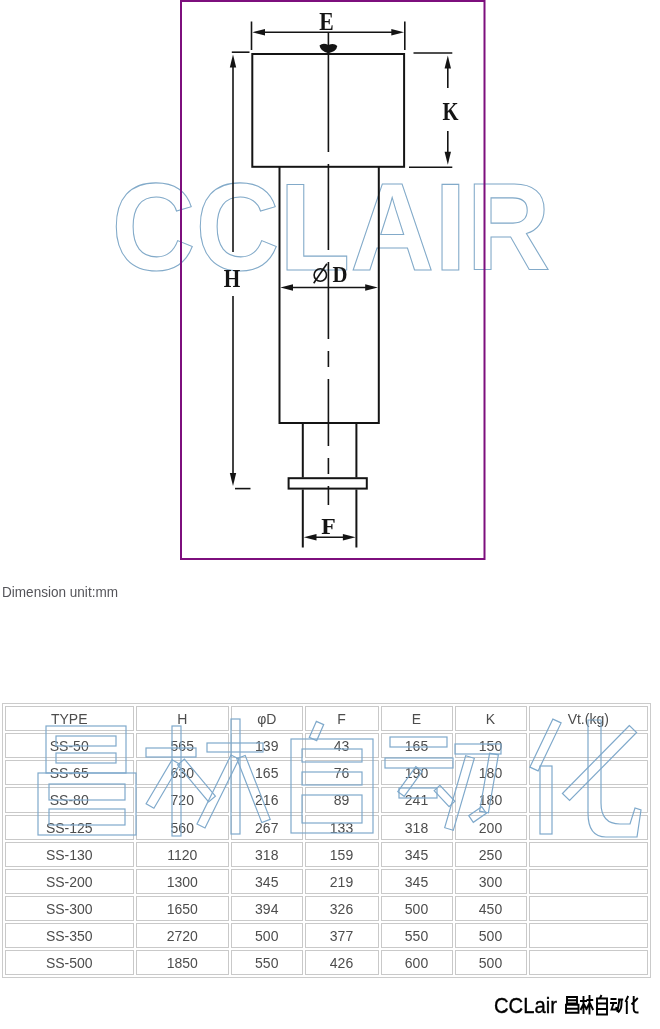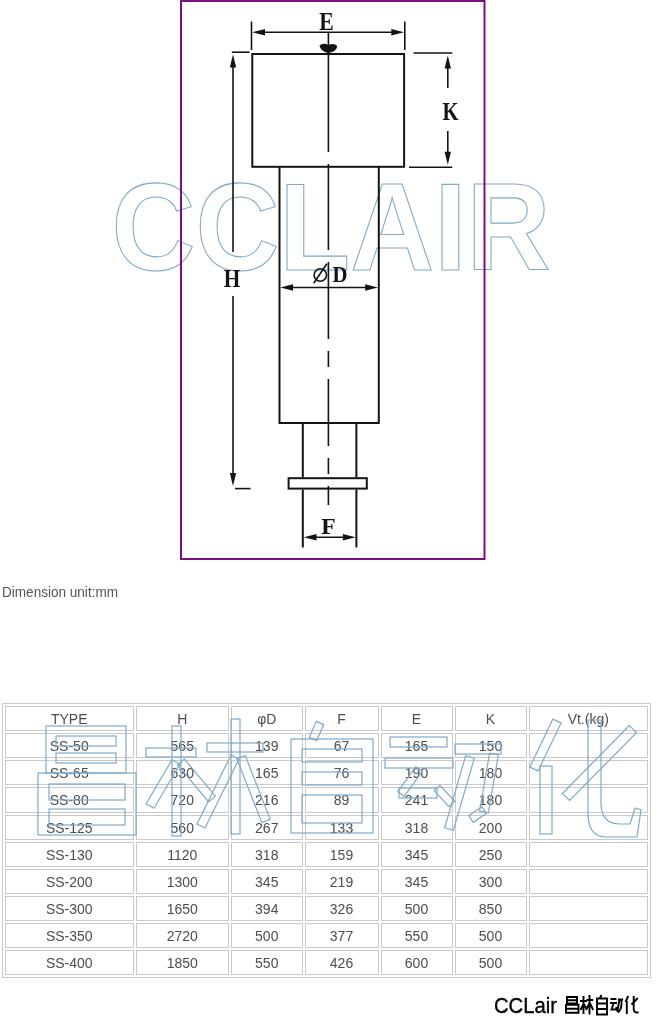--- a/index.html
+++ b/index.html
@@ -106,21 +106,21 @@
           <td>F</td>
           <td>E</td>
           <td>K</td>
           <td>Vt.(kg)</td>
         </tr>
 
 <tr>
           <td>SS-50</td>
           <td>565</td>
           <td>139</td>
-          <td>67</td>
+          <td>43</td>
           <td>165</td>
           <td>150</td>
           <td></td>
         </tr>
 
 <tr>
           <td>SS-65</td>
           <td>630</td>
           <td>165</td>
           <td>76</td>
@@ -170,36 +170,36 @@
           <td></td>
         </tr>
 
 
 <tr>
           <td>SS-300</td>
           <td>1650</td>
           <td>394</td>
           <td>326</td>
           <td>500</td>
-          <td>850</td>
+          <td>450</td>
           <td></td>
         </tr>
 
 <tr>
           <td>SS-350</td>
           <td>2720</td>
           <td>500</td>
           <td>377</td>
           <td>550</td>
           <td>500</td>
           <td></td>
         </tr>
 
 <tr>
-          <td>SS-400</td>
+          <td>SS-500</td>
           <td>1850</td>
           <td>550</td>
           <td>426</td>
           <td>600</td>
           <td>500</td>
           <td></td>
         </tr>
 </tbody>
 </table>
 </div>

